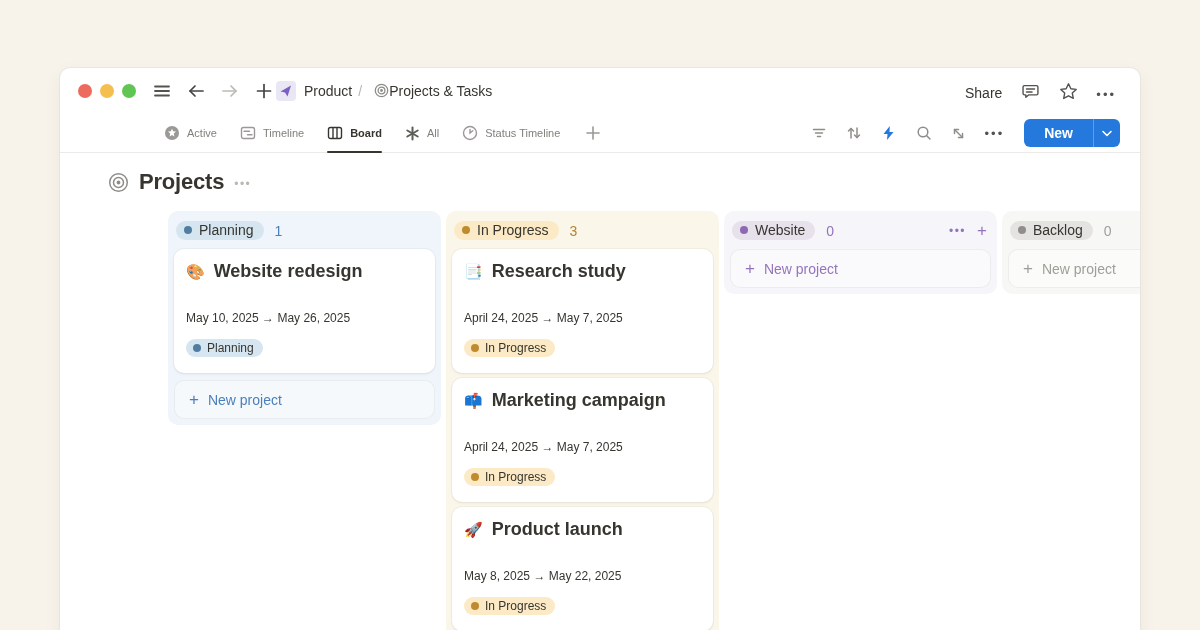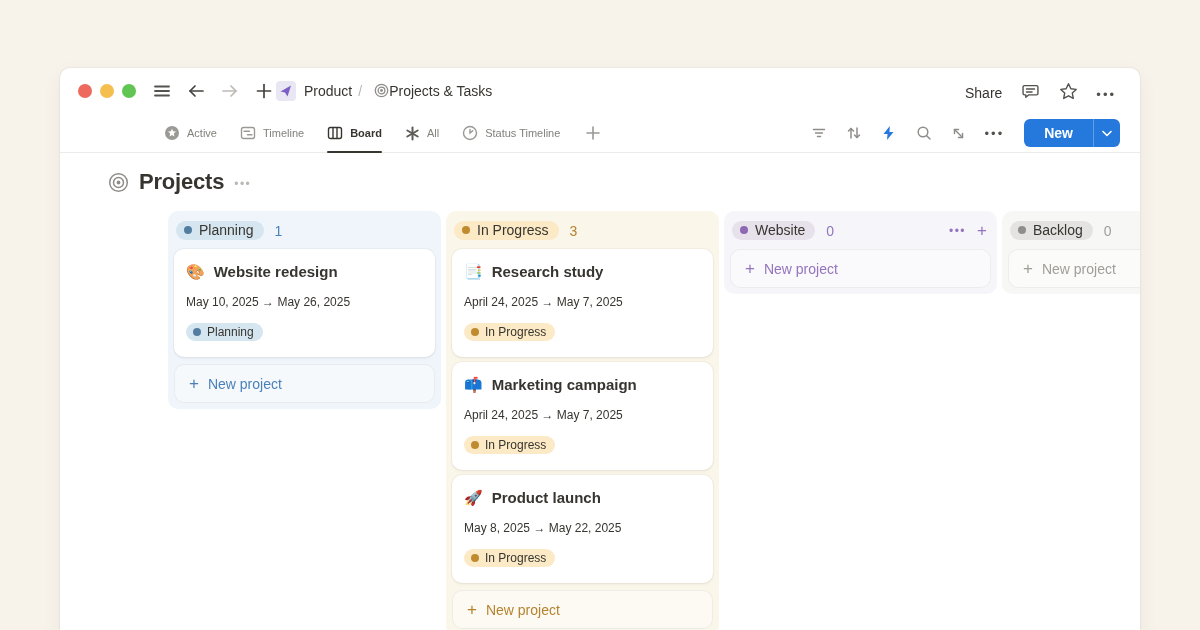--- a/index.html
+++ b/index.html
@@ -60,22 +60,22 @@
   .dot8 { width:8px; height:8px; border-radius:50%; background:var(--dot); flex:0 0 8px; }
   .col-count { margin-left:11px; font-size:14px; color:var(--accent); }
   .col-actions { margin-left:auto; display:flex; align-items:center; gap:11px; color:var(--accent); }
   .col-actions .dots3 { font-size:12px; letter-spacing:1.5px; line-height:1; }
   .col-actions .plus { font-size:17px; line-height:1; font-weight:400; }
   .cards { display:flex; flex-direction:column; gap:5px; }
   .card { background:#fff; border-radius:10px; padding:12px 12px 16px 12px;
           box-shadow:0 0 0 1px rgba(15,15,15,0.04), 0 2px 3px rgba(15,15,15,0.04); }
   .card-title-row { display:flex; align-items:center; gap:9px; }
   .card-emoji { font-size:15px; line-height:20px; }
-  .card-title { font-size:15px; font-weight:600; color:#37352f; line-height:21px; }
-  .card-dates { margin-top:12px; font-size:12px; color:#37352f; line-height:16px; }
+  .card-title { font-size:18px; font-weight:600; color:#37352f; line-height:21px; }
+  .card-dates { margin-top:28px; font-size:12px; color:#37352f; line-height:16px; }
   .card-badge { margin-top:13px; display:inline-flex; align-items:center; gap:6px; background:var(--badge); border-radius:10px; padding:2px 9px 2px 7px; font-size:12px; color:#37352f; }
   .new-project { margin-top:7px; display:flex; align-items:center; gap:9px; height:39px; padding:0 14px;
                  border:1px solid rgba(0,0,0,0.055); border-radius:10px; background:rgba(255,255,255,0.45);
                  color:var(--accent); font-size:14px; white-space:nowrap; overflow:hidden; }
   .new-project .plus { font-size:17px; line-height:1; }
 
   svg { display:block; }
 </style>
 </head>
 <body>

